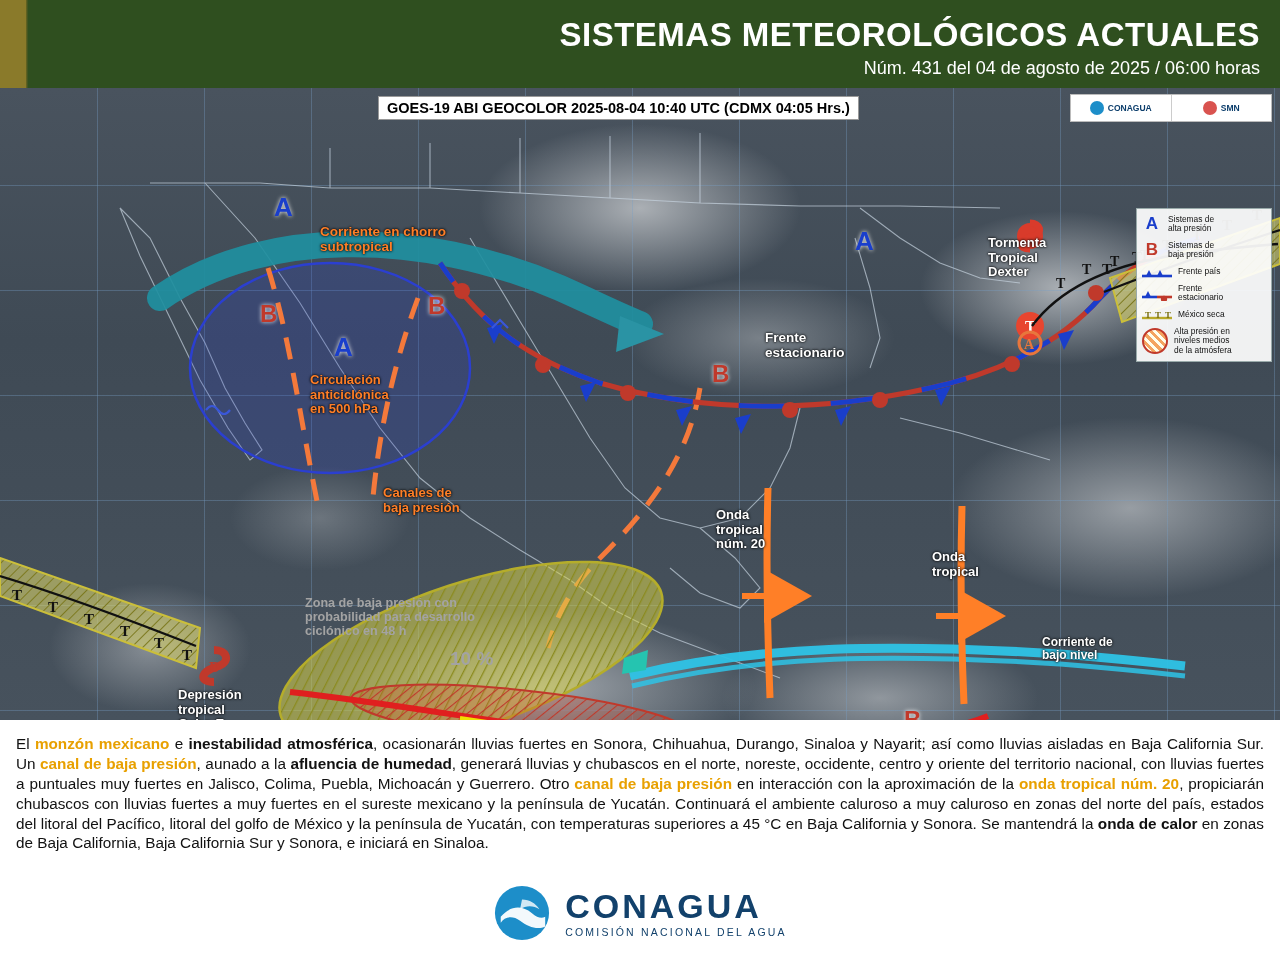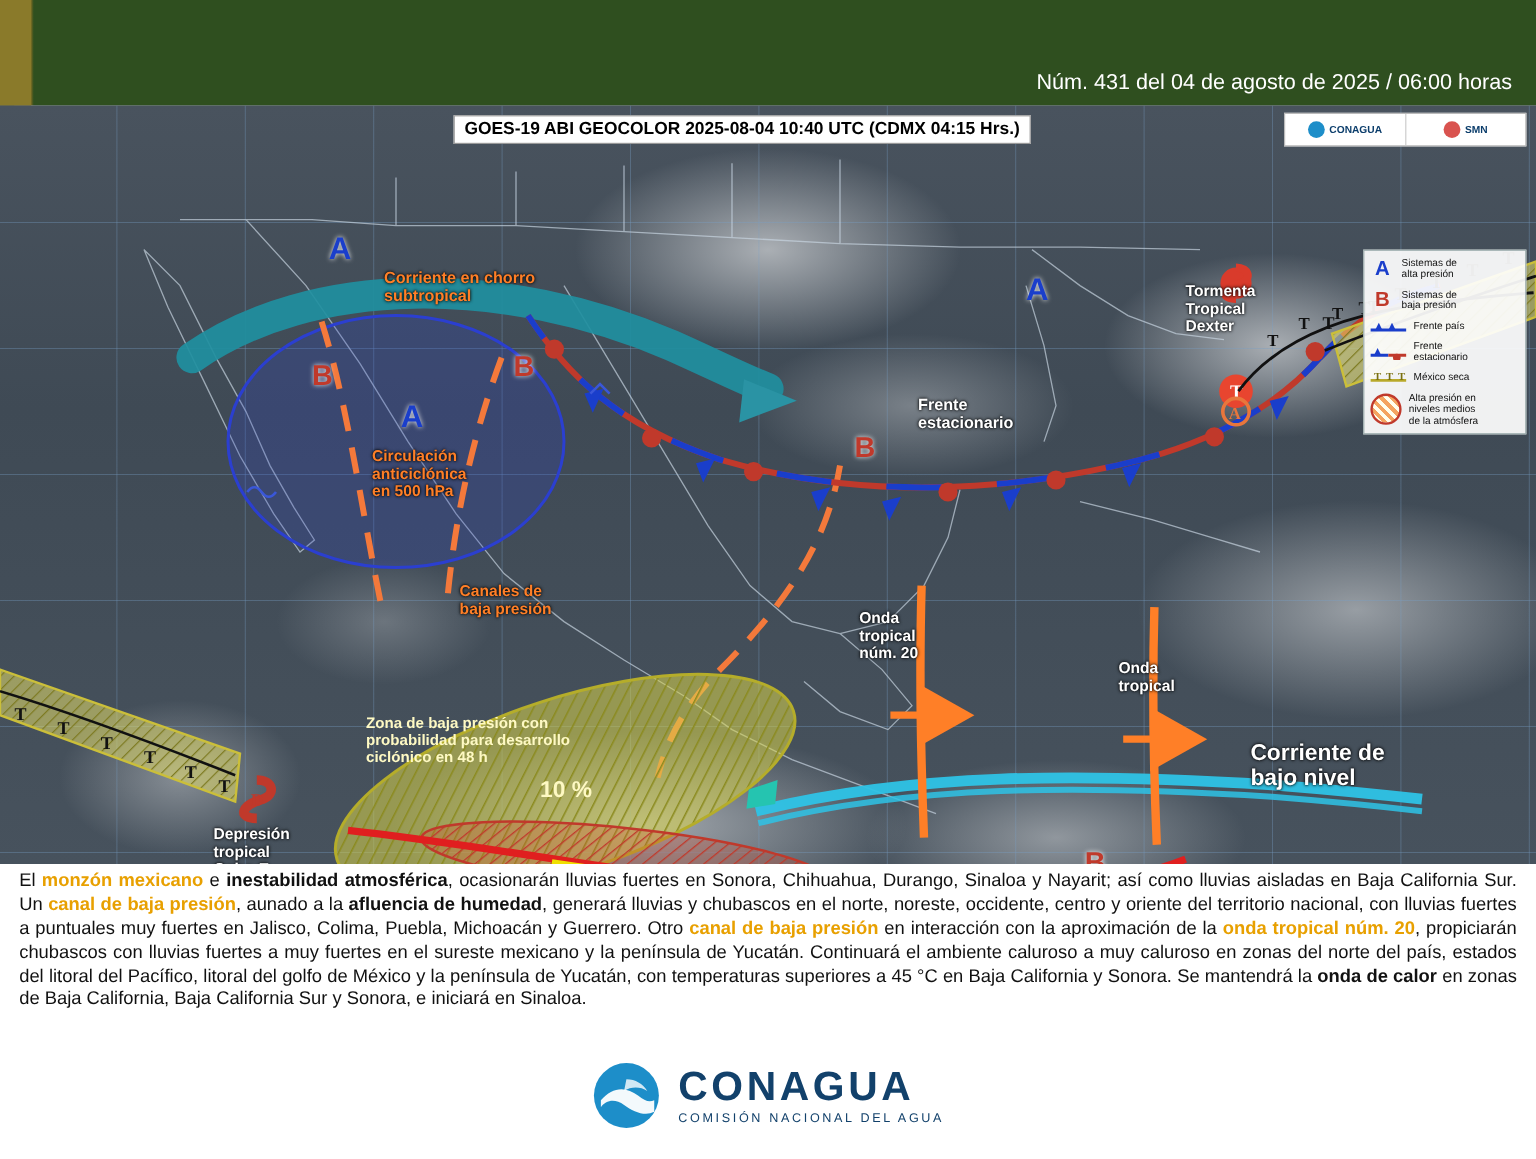--- a/index.html
+++ b/index.html
@@ -60,47 +60,48 @@
   .lg-A{color:#1a3ecb;font-weight:bold;font-size:17px;width:20px;text-align:center;}
   .lg-B{color:#c0392b;font-weight:bold;font-size:17px;width:20px;text-align:center;}
   .lg-swatch{width:30px;height:12px;flex:0 0 30px;}
   .lg-hi{width:22px;height:22px;border-radius:50%;border:2px solid #c0392b;flex:0 0 22px;
     background:repeating-linear-gradient(45deg,#f4a460 0 3px,#ffe 3px 6px);}
 
   
   .lbl{position:absolute;font-weight:bold;line-height:1.12;text-shadow:0 0 3px rgba(0,0,0,.85),0 0 2px rgba(0,0,0,.9);}
   .lbl-or{color:#ff7f27;}
   .lbl-wh{color:#ffffff;}
-  .lbl-yl{color:#fef9c3;text-shadow:none;}
+  .lbl-yl{color:#a3a3a3;text-shadow:none;}
 
   .bigA{position:absolute;color:#1a3ecb;font-weight:bold;font-size:26px;text-shadow:0 0 4px rgba(255,255,255,.9);}
   .bigB{position:absolute;color:#c0392b;font-weight:bold;font-size:24px;text-shadow:0 0 4px rgba(255,255,255,.9);}
 
   
   .textblock{position:absolute;left:0;top:720px;width:1280px;height:140px;background:#ffffff;
-    padding:4px 16px 0 16px;box-sizing:border-box;}
+    padding:14px 16px 0 16px;box-sizing:border-box;}
   .textblock p{margin:0;font-size:15.3px;line-height:1.30;color:#111;text-align:justify;}
   .b{font-weight:bold;}
   .hl{color:#e8a000;font-weight:bold;}
 
   
   .footer{position:absolute;left:0;top:860px;width:1280px;height:106px;background:#ffffff;
     display:flex;align-items:center;justify-content:center;gap:14px;}
   .foot-logo{width:58px;height:58px;}
   .foot-text .f1{font-size:34px;letter-spacing:3px;color:#12416b;font-weight:bold;line-height:1;}
   .foot-text .f2{font-size:10.5px;letter-spacing:2.2px;color:#12416b;margin-top:3px;}
   .gold-edge-l{position:absolute;left:0;top:88px;width:12px;height:632px;background:#8a7a2a;}
 </style>
 </head>
 <body>
 
 <div id="page">
 
   <div class="header">
     <div class="hdr-left-bar"></div>
+    <div class="hdr-title">SISTEMAS METEOROLÓGICOS ACTUALES</div>
     <div class="hdr-sub">Núm. 431 del 04 de agosto de 2025 / 06:00 horas</div>
   </div>
 
   <div class="gold-edge-l"></div>
 
   <div class="map">
     <div class="map-bg"></div>
     <div class="grid"></div>
 
     <svg class="coast" width="1280" height="632" viewBox="0 0 1280 632">
@@ -118,21 +119,21 @@
         <path d="M150 95 L260 95 L330 100 L430 100 L520 105 L610 110 L700 115 L800 118 L900 118 L1000 120"></path>
         <path d="M330 100 L330 60 M430 100 L430 55 M520 105 L520 50 M610 110 L610 48 M700 115 L700 45"></path>
         <path d="M860 120 L900 150 L940 175 L980 190 L1020 195"></path>
 
         <path d="M900 330 L960 345 L1010 360 L1050 372"></path>
 
         <path d="M855 150 L870 200 L880 250 L870 280"></path>
       </g>
     </svg>
 
-    <div class="stamp">GOES-19 ABI GEOCOLOR 2025-08-04 10:40 UTC (CDMX  04:15 Hrs.)</div>
+    <div class="stamp">GOES-19 ABI GEOCOLOR 2025-08-04 10:40 UTC (CDMX  04:05 Hrs.)</div>
 
     <div class="maplogos">
       <div class="ml">
         <span class="wave-ico"></span>
         <span>CONAGUA</span>
       </div>
       <div class="sep"></div>
       <div class="ml">
         <span class="smn-ico"></span>
         <span>SMN</span>
@@ -271,21 +272,21 @@
       </g>
     </svg>
 
     <div class="lbl lbl-or" style="left:320px;top:136px;font-size:13.5px;">Corriente en chorro<br>subtropical</div>
     <div class="lbl lbl-or" style="left:310px;top:285px;font-size:13px;">Circulación<br>anticiclónica<br>en 500 hPa</div>
     <div class="lbl lbl-or" style="left:383px;top:398px;font-size:13px;">Canales de<br>baja presión</div>
     <div class="lbl lbl-wh" style="left:765px;top:242px;font-size:13.5px;">Frente<br>estacionario</div>
     <div class="lbl lbl-wh" style="left:988px;top:148px;font-size:13px;">Tormenta<br>Tropical<br>Dexter</div>
     <div class="lbl lbl-wh" style="left:716px;top:420px;font-size:13px;">Onda<br>tropical<br>núm. 20</div>
     <div class="lbl lbl-wh" style="left:932px;top:462px;font-size:13px;">Onda<br>tropical</div>
-    <div class="lbl lbl-wh" style="left:1042px;top:529px;font-size:19px;">Corriente de<br>bajo nivel</div>
+    <div class="lbl lbl-wh" style="left:1042px;top:548px;font-size:12px;">Corriente de<br>bajo nivel</div>
     <div class="lbl lbl-wh" style="left:806px;top:638px;font-size:11px;">Vaguada<br>monzónica</div>
     <div class="lbl lbl-yl" style="left:305px;top:508px;font-size:12.6px;">Zona de baja presión con<br>probabilidad para desarrollo<br>ciclónico en 48 h</div>
     <div class="lbl lbl-yl" style="left:450px;top:560px;font-size:19px;">10 %</div>
     <div class="lbl lbl-wh" style="left:178px;top:600px;font-size:13px;">Depresión<br>tropical<br>Ocho-E</div>
 
     <div class="bigA" style="left:274px;top:104px;">A</div>
     <div class="bigA" style="left:334px;top:244px;">A</div>
     <div class="bigA" style="left:855px;top:138px;">A</div>
     <div class="bigB" style="left:260px;top:212px;">B</div>
     <div class="bigB" style="left:428px;top:204px;">B</div>

